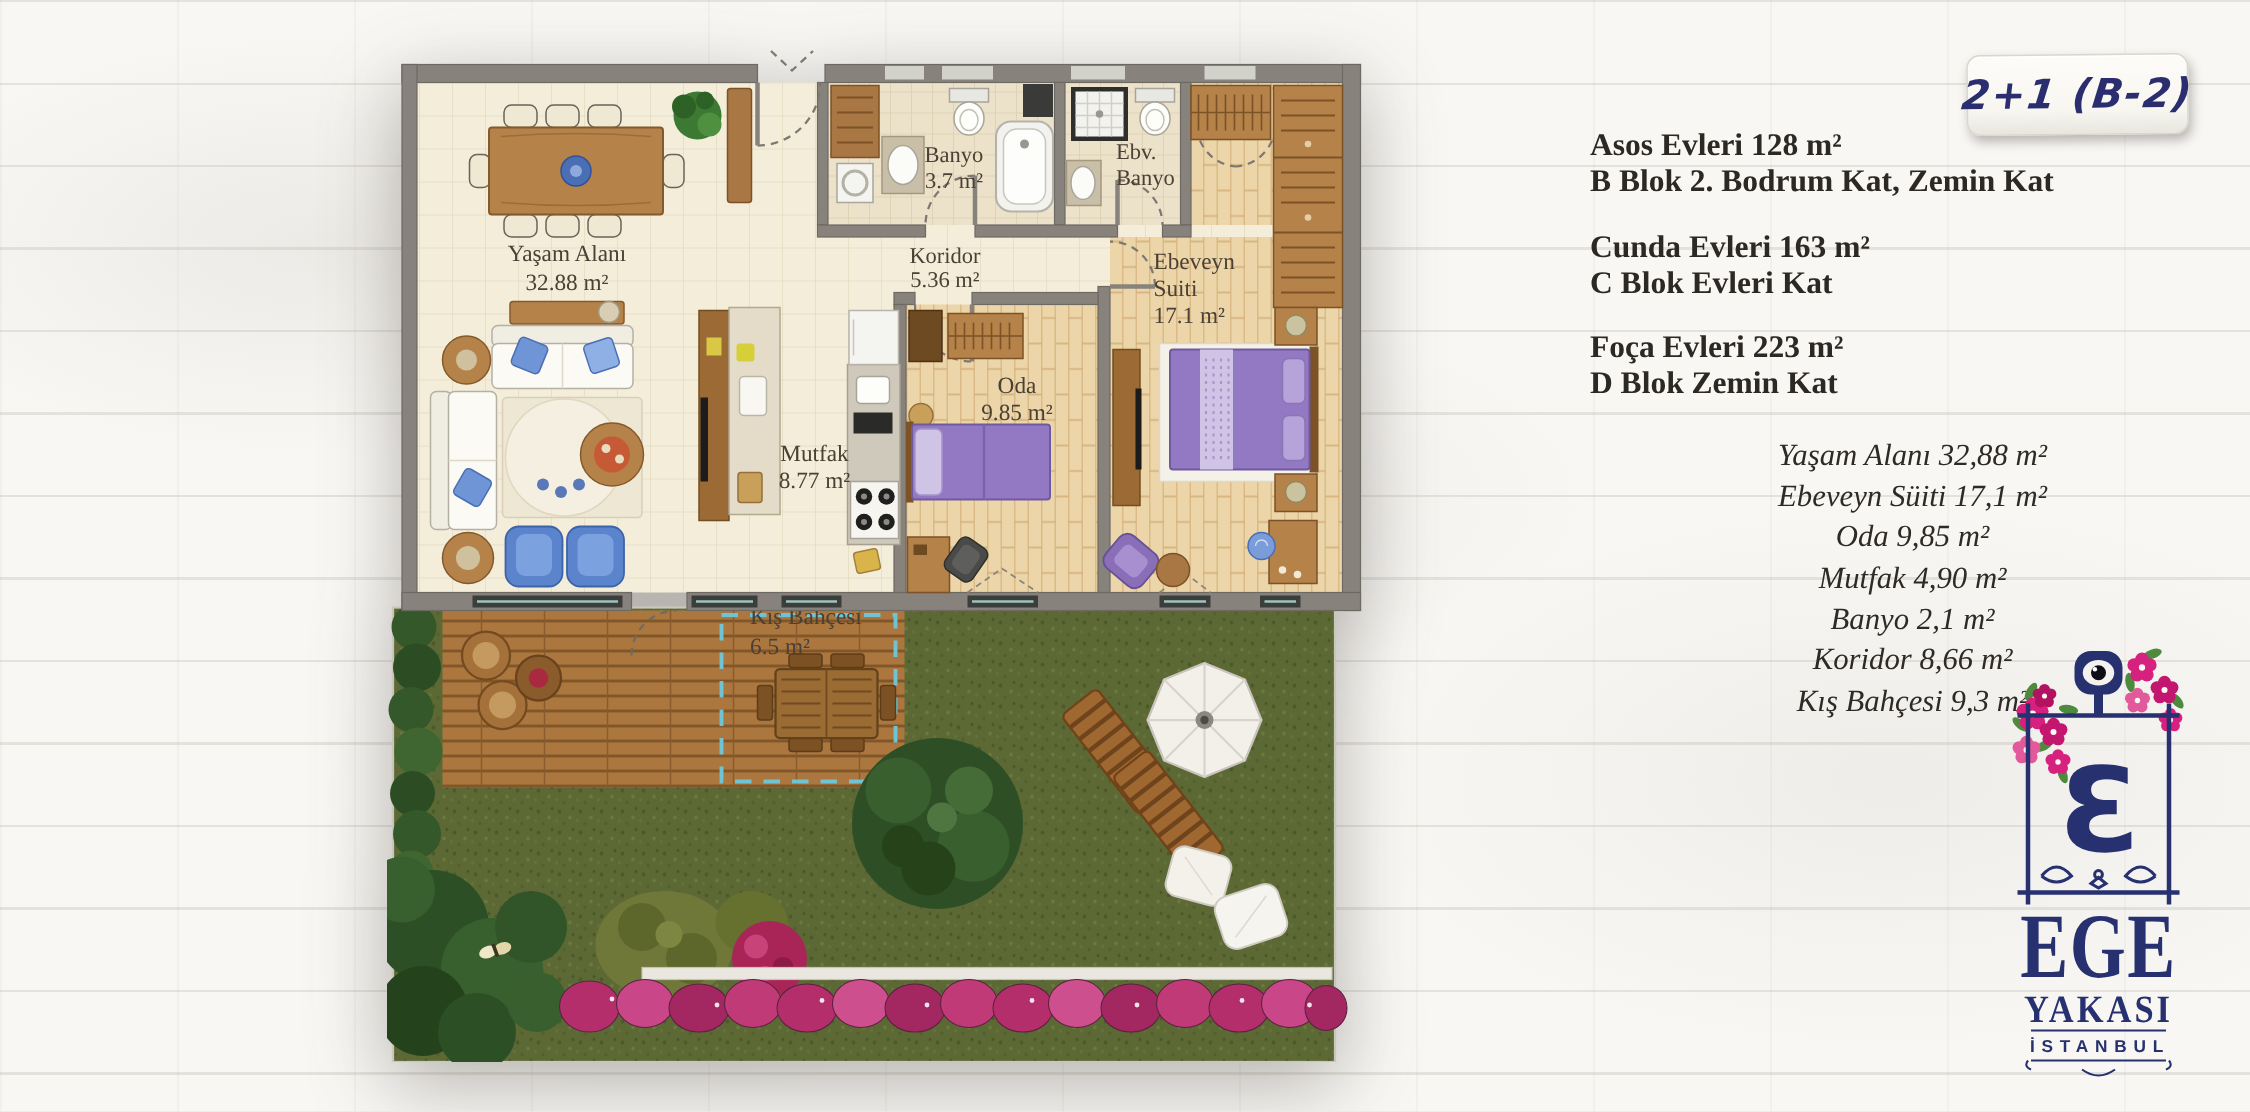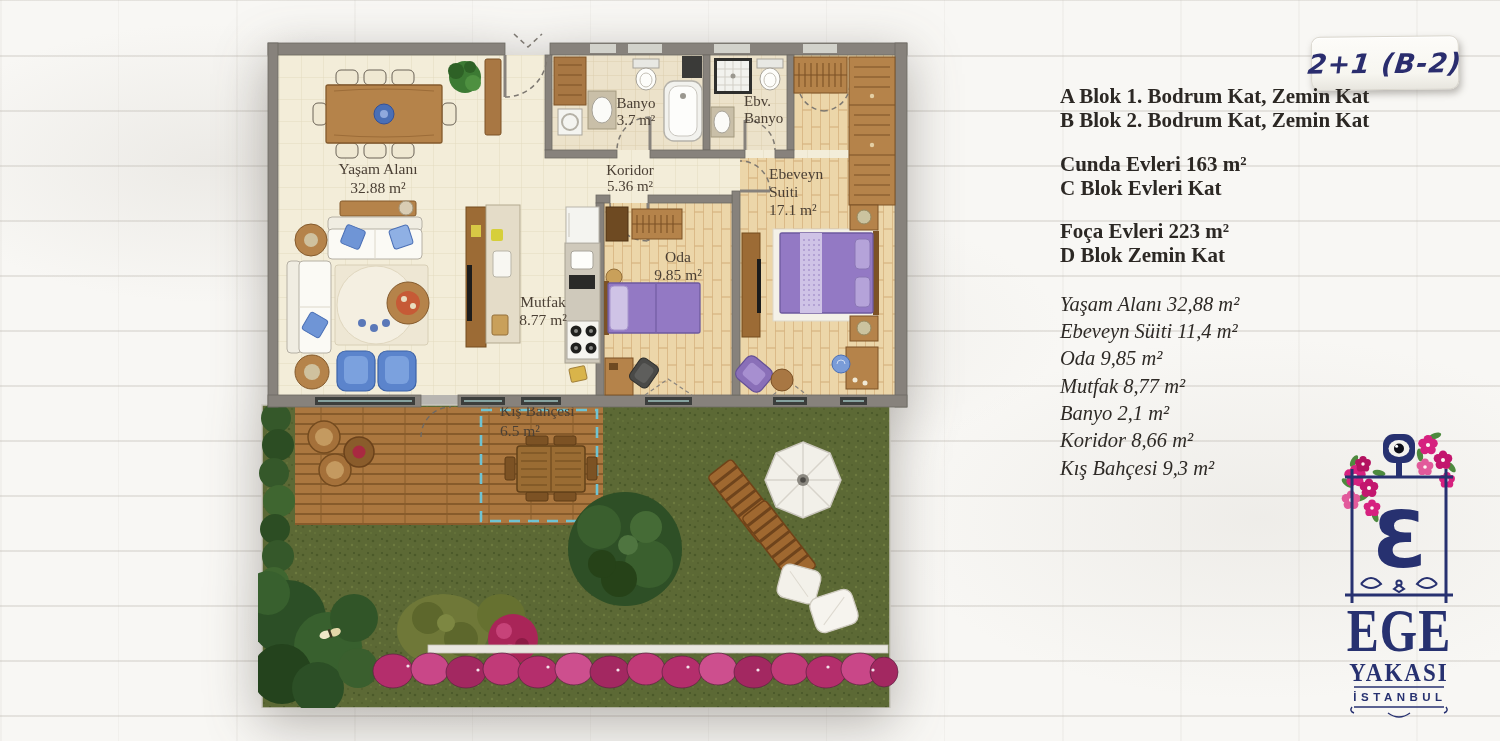--- a/index.html
+++ b/index.html
@@ -27,21 +27,21 @@
     transform:rotate(-0.6deg);
   }
   .badge span{
     font-family:"DejaVu Sans", sans-serif;font-style:italic;font-weight:bold;
     font-size:27px;letter-spacing:1px;color:#2a2d6e;transform:skewX(-7deg);
     white-space:nowrap;
   }
   .info{position:absolute;left:1060px;top:84px;width:430px;color:#2c2824;}
   .grp{margin-bottom:19px;}
   .grp .t{font-weight:bold;font-size:21px;line-height:24.3px;white-space:nowrap;}
-  .areas{margin-top:23px;}
+  .areas{margin-top:23px;text-align:center;}
   .areas .a{font-style:italic;font-size:20.5px;line-height:27.3px;white-space:nowrap;color:#2e2a26;}
   .logo{position:absolute;left:1338px;top:421px;width:122px;height:298px;}
 </style>
 </head>
 <body>
 
 <div class="stage">
 
   <div class="plan">
     <svg width="650" height="675" viewBox="0 0 650 675">
@@ -484,36 +484,36 @@
       </g>
     </svg>
   </div>
 
   <div class="badge">
     <span>2+1 (B-2)</span>
   </div>
 
   <div class="info">
     <div class="grp">
-      <div class="t">A Blok 1. Bodrum Kat, Zemin Kat</div>
+      <div class="t">Asos Evleri 128 m²</div>
       <div class="t">B Blok 2. Bodrum Kat, Zemin Kat</div>
     </div>
     <div class="grp">
       <div class="t">Cunda Evleri 163 m²</div>
       <div class="t">C Blok Evleri Kat</div>
     </div>
     <div class="grp">
       <div class="t">Foça Evleri 223 m²</div>
       <div class="t">D Blok Zemin Kat</div>
     </div>
     <div class="areas">
       <div class="a">Yaşam Alanı 32,88 m²</div>
-      <div class="a">Ebeveyn Süiti 11,4 m²</div>
+      <div class="a">Ebeveyn Süiti 17,1 m²</div>
       <div class="a">Oda 9,85 m²</div>
-      <div class="a">Mutfak 8,77 m²</div>
+      <div class="a">Mutfak 4,90 m²</div>
       <div class="a">Banyo 2,1 m²</div>
       <div class="a">Koridor 8,66 m²</div>
       <div class="a">Kış Bahçesi 9,3 m²</div>
     </div>
   </div>
 
   <div class="logo">
     <svg width="122" height="298" viewBox="0 0 122 298">
       <defs>
         <g id="flw">

